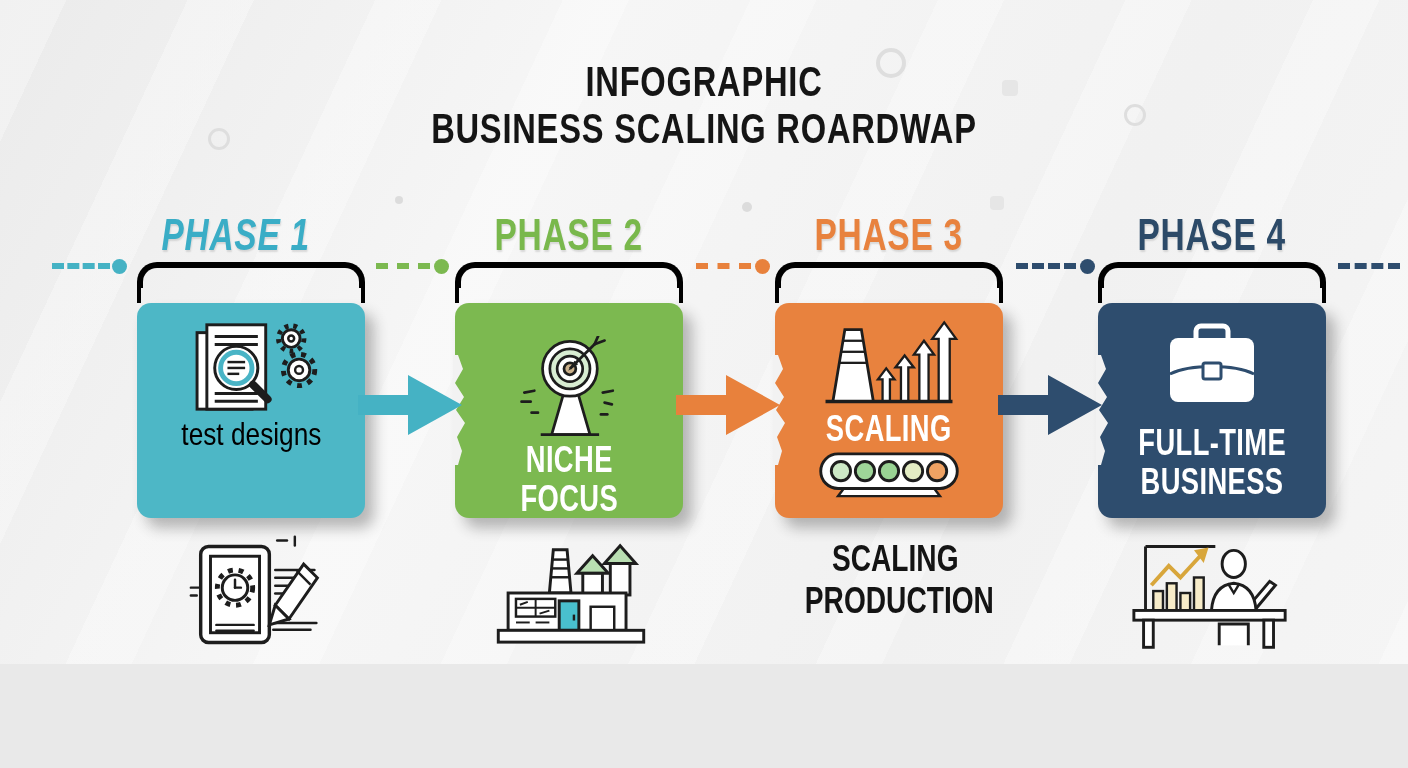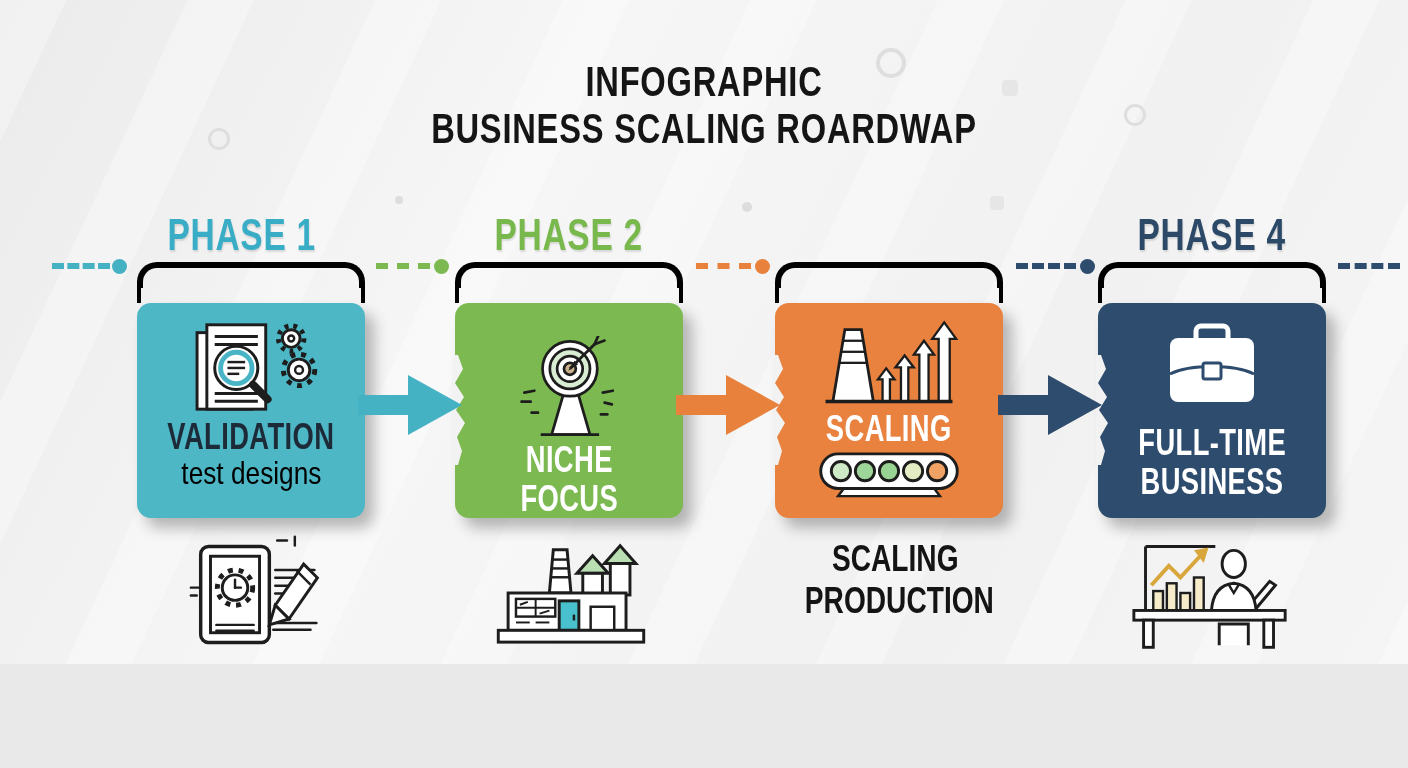--- a/index.html
+++ b/index.html
@@ -9,21 +9,21 @@
     background:repeating-linear-gradient(115deg,rgba(255,255,255,.30) 0 60px,rgba(0,0,0,0) 60px 170px);
     pointer-events:none;}
   .cond{display:inline-block;transform:scaleX(.76);transform-origin:50% 50%;white-space:nowrap;}
   .cond2{display:inline-block;transform:scaleX(.82);transform-origin:50% 50%;white-space:nowrap;}
 
   .title{position:absolute;top:58px;left:0;width:100%;text-align:center;color:#151515;
     font-weight:bold;font-size:43px;line-height:47px;letter-spacing:1px;}
 
   .phase-label{position:absolute;top:210px;width:228px;text-align:center;
     font-weight:bold;font-size:44px;letter-spacing:1px;text-shadow:1px 2px 2px rgba(0,0,0,.12);}
-  .pl1{left:128px;color:#3aadc6;} .pl2{left:455px;color:#79b84c;}
+  .pl1{left:122px;color:#3aadc6;font-style:italic;} .pl2{left:455px;color:#79b84c;}
   .pl3{left:775px;color:#e8823e;} .pl4{left:1098px;color:#2c4a68;}
 
   .dashseg{position:absolute;top:263px;height:0;border-top:6px dashed #999;}
   .dot{position:absolute;top:259px;width:15px;height:15px;border-radius:50%;}
   .t{border-color:#45b2c4;} .t.dot,.dot.t{background:#45b2c4;}
   .g{border-color:#7cb950;} .dot.g{background:#7cb950;}
   .o{border-color:#e8813c;} .dot.o{background:#e8813c;}
   .n{border-color:#2e4d6e;} .dot.n{background:#2e4d6e;}
 
   .bracket{position:absolute;top:262px;width:228px;height:26px;box-sizing:border-box;
@@ -69,20 +69,21 @@
   <div class="deco pdot" style="left:742px;top:202px;width:10px;height:10px;"></div>
   <div class="deco pdot" style="left:395px;top:196px;width:8px;height:8px;"></div>
 
   <div class="title">
     <span class="cond">INFOGRAPHIC</span><br>
     <span class="cond">BUSINESS SCALING ROARDWAP</span>
   </div>
 
   <div class="phase-label pl1"><span class="cond">PHASE 1</span></div>
   <div class="phase-label pl2"><span class="cond">PHASE 2</span></div>
+  <div class="phase-label pl3"><span class="cond">PHASE 3</span></div>
   <div class="phase-label pl4"><span class="cond">PHASE 4</span></div>
 
   <div class="dashseg t" style="left:52px;width:58px;"></div>
   <div class="dot t" style="left:112px;"></div>
   <div class="dashseg g" style="left:376px;width:54px;"></div>
   <div class="dot g" style="left:434px;"></div>
   <div class="dashseg o" style="left:696px;width:55px;"></div>
   <div class="dot o" style="left:755px;"></div>
   <div class="dashseg n" style="left:1016px;width:60px;"></div>
   <div class="dot n" style="left:1080px;"></div>
@@ -119,23 +120,20 @@
       </g>
       <circle cx="60" cy="54" r="22" fill="#fff" stroke="#1d1d1d" stroke-width="3"></circle>
       <circle cx="60" cy="54" r="16" fill="none" stroke="#49b4c6" stroke-width="5"></circle>
       <g stroke="#1d1d1d" stroke-width="2.5">
         <line x1="51" y1="48" x2="69" y2="48"></line>
           <line x1="51" y1="54" x2="69" y2="54"></line>
           <line x1="51" y1="60" x2="63" y2="60"></line>
       </g>
       <line x1="77" y1="71" x2="92" y2="86" stroke="#1d1d1d" stroke-width="8" stroke-linecap="round"></line>
     </svg>
-    <div class="block-title dark-text">
-      <span class="cond">VALIDATION</span>
-    </div>
     <div class="block-sub">
       <span class="cond2">test designs</span>
     </div>
   </div>
 
   <div class="block b2">
     <svg class="notch" width="14" height="110" viewBox="0 0 14 110">
       <path d="M5,0 L10,14 L2,28 L11,42 L3,55 L12,68 L4,82 L9,96 L5,110 L0,110 L0,0 Z" fill="#f2f2f2"></path>
     </svg>
     <svg width="136" height="104" viewBox="0 0 130 114">

